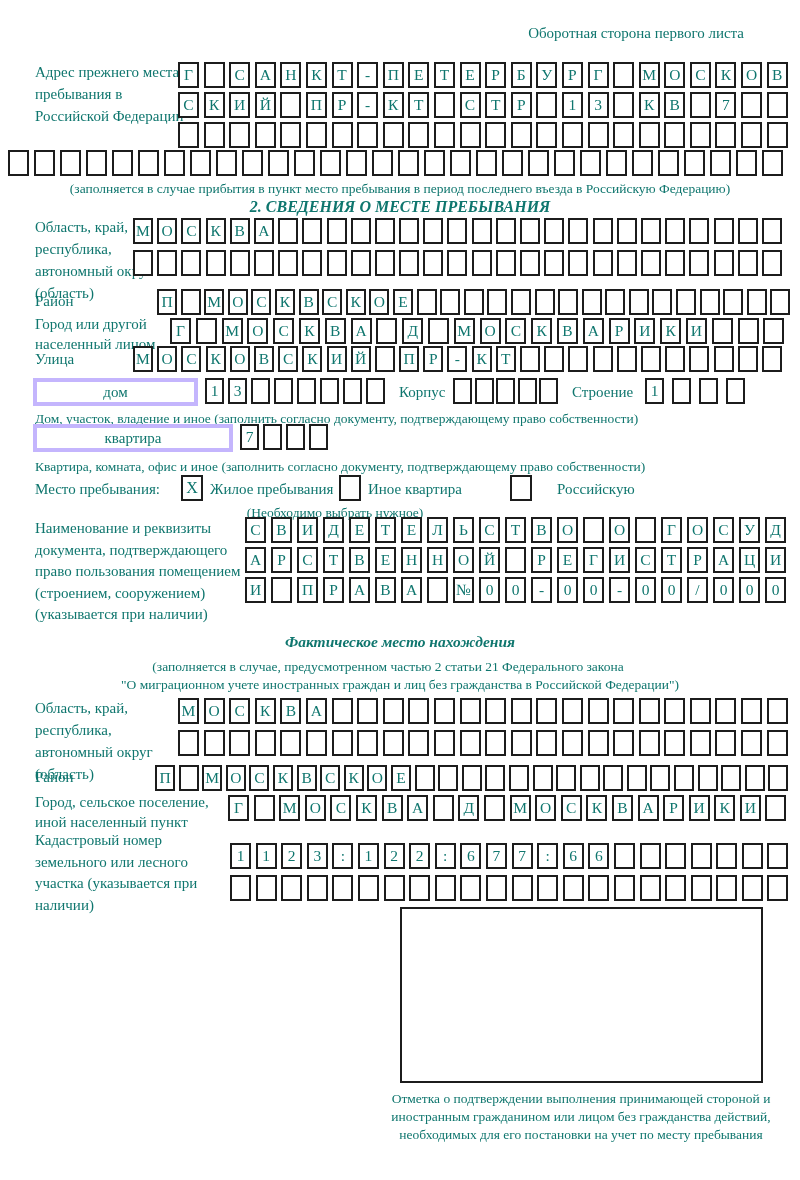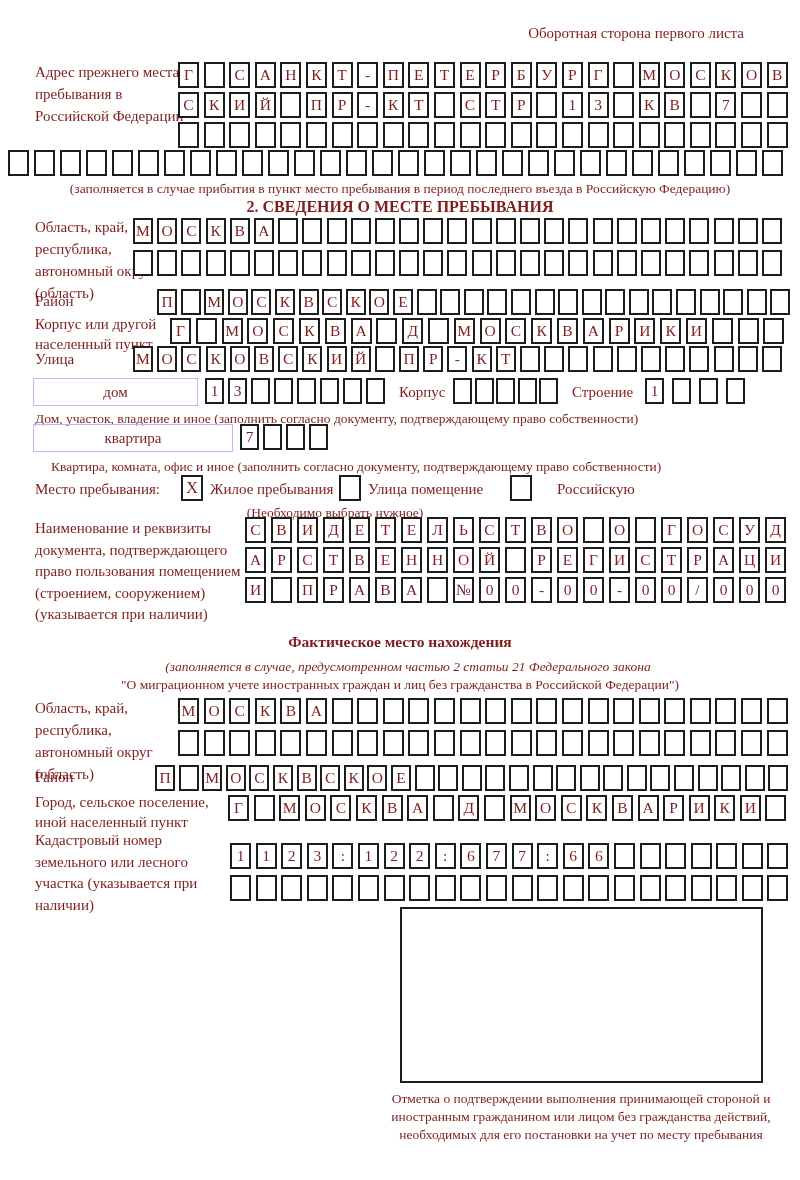--- a/index.html
+++ b/index.html
@@ -1,43 +1,43 @@
 <!DOCTYPE html>
 <html><head>
 <meta charset="utf-8">
 <style>
   html,body{margin:0;padding:0;background:#fff;}
   .page{
     position:relative; width:800px; height:1180px; background:#ffffff;
-    font-family:"Liberation Serif", serif; color:#7f1d1d; overflow:hidden;
+    font-family:"Liberation Serif", serif; color:#0f766e; overflow:hidden;
   }
   .abs{position:absolute;}
   .lbl{font-size:15px; line-height:22px;}
   .cap{font-size:13.5px; line-height:17px;}
-  .bold{font-weight:bold;}
+  .bold{font-weight:bold;font-style:italic;}
   .center{text-align:center;}
   .cells{display:flex; gap:var(--gap,4.5px);}
   .cell{
     width:var(--cw,21px); height:26px; box-sizing:border-box;
     border:2px solid #1c1c1c; background:#fff;
     display:flex; align-items:center; justify-content:center;
     font-size:15.5px; font-family:"Liberation Serif", serif;
   }
   .c24{--cw:21px; --gap:4.6px;}
   .c30{--cw:21px; --gap:5px;}
   .c27{--cw:20px; --gap:4.2px;}
   .c27b{--cw:20px; --gap:3.6px;}
   .c24b{--cw:21px; --gap:4.8px;}
   .c21{--cw:21px; --gap:5px;}
   .c22{--cw:21px; --gap:4.6px;}
   .small-cells{--cw:19px; --gap:4px;}
   .korp-cells{--cw:19px; --gap:2.6px;}
   .str-cells{--cw:19px; --gap:8px;}
   .bigfield{
-    box-sizing:border-box; border:1px solid #c4b5fd; height:28px;
+    box-sizing:border-box; border:4px solid #c4b5fd; height:28px;
     display:flex; align-items:center; justify-content:center; font-size:15px;
   }
   .chk{
     width:22px; height:26px; box-sizing:border-box; border:2px solid #1c1c1c;
     display:flex; align-items:center; justify-content:center; font-size:16px;
   }
   .confirm-box{box-sizing:border-box; border:2px solid #1c1c1c; background:#fff;}
 </style>
 </head>
 <body>
@@ -245,21 +245,21 @@
       <div class="cell"></div>
       <div class="cell"></div>
       <div class="cell"></div>
       <div class="cell"></div>
       <div class="cell"></div>
       <div class="cell"></div>
       <div class="cell"></div>
       <div class="cell"></div>
     </div>
 
-  <div class="abs lbl" style="left:35px; top:314px; width:140px; line-height:20px;">Корпус или другой населенный пункт</div>
+  <div class="abs lbl" style="left:35px; top:314px; width:140px; line-height:20px;">Город или другой населенный лицом</div>
   <div class="abs cells c24b" style="left:170px; top:318px;">
       <div class="cell">Г</div>
       <div class="cell"></div>
       <div class="cell">М</div>
       <div class="cell">О</div>
       <div class="cell">С</div>
       <div class="cell">К</div>
       <div class="cell">В</div>
       <div class="cell">А</div>
       <div class="cell"></div>
@@ -343,31 +343,31 @@
 
   <div class="abs bigfield" style="left:33px; top:424px; width:200px;">
       <span>квартира</span>
     </div>
   <div class="abs cells small-cells" style="left:240px; top:424px;">
       <div class="cell">7</div>
       <div class="cell"></div>
       <div class="cell"></div>
       <div class="cell"></div>
     </div>
-  <div class="abs cap" style="left:35px; top:458px; width:700px;margin-left:16px;">Квартира, комната, офис и иное (заполнить согласно документу, подтверждающему право собственности)</div>
+  <div class="abs cap" style="left:35px; top:458px; width:700px;">Квартира, комната, офис и иное (заполнить согласно документу, подтверждающему право собственности)</div>
 
   <div class="abs lbl" style="left:35px; top:478px;">Место пребывания:</div>
   <div class="abs chk" style="left:181px; top:475px;">
       <span>X</span>
     </div>
   <div class="abs lbl" style="left:210px; top:478px;">Жилое пребывания</div>
   <div class="abs chk" style="left:339px; top:475px;">
       <span></span>
     </div>
-  <div class="abs lbl" style="left:368px; top:478px;">Улица помещение</div>
+  <div class="abs lbl" style="left:368px; top:478px;">Иное квартира</div>
   <div class="abs chk" style="left:510px; top:475px;">
       <span></span>
     </div>
   <div class="abs lbl" style="left:557px; top:478px;">Российскую</div>
   <div class="abs cap center" style="left:35px; top:504px; width:600px;">(Необходимо выбрать нужное)</div>
 
   <div class="abs lbl" style="left:35px; top:518px; width:212px; line-height:21.5px;">Наименование и реквизиты документа, подтверждающего право пользования помещением (строением, сооружением) (указывается при наличии)</div>
   <div class="abs cells c21" style="left:245px; top:517px;">
       <div class="cell">С</div>
       <div class="cell">В</div>
@@ -432,21 +432,21 @@
       <div class="cell">-</div>
       <div class="cell">0</div>
       <div class="cell">0</div>
       <div class="cell">/</div>
       <div class="cell">0</div>
       <div class="cell">0</div>
       <div class="cell">0</div>
     </div>
 
   <div class="abs bold center" style="left:0; top:633px; width:800px; font-size:15.5px;">Фактическое место нахождения</div>
-  <div class="abs cap center" style="left:28px; top:658px; width:760px;font-style:italic;">(заполняется в случае, предусмотренном частью 2 статьи 21 Федерального закона</div>
+  <div class="abs cap center" style="left:8px; top:658px; width:760px;">(заполняется в случае, предусмотренном частью 2 статьи 21 Федерального закона</div>
   <div class="abs cap center" style="left:20px; top:676px; width:760px;">"О миграционном учете иностранных граждан и лиц без гражданства в Российской Федерации")</div>
 
   <div class="abs lbl" style="left:35px; top:697px; width:150px;">Область, край, республика, автономный округ (область)</div>
   <div class="abs cells c24" style="left:178px; top:698px;">
       <div class="cell">М</div>
       <div class="cell">О</div>
       <div class="cell">С</div>
       <div class="cell">К</div>
       <div class="cell">В</div>
       <div class="cell">А</div>

